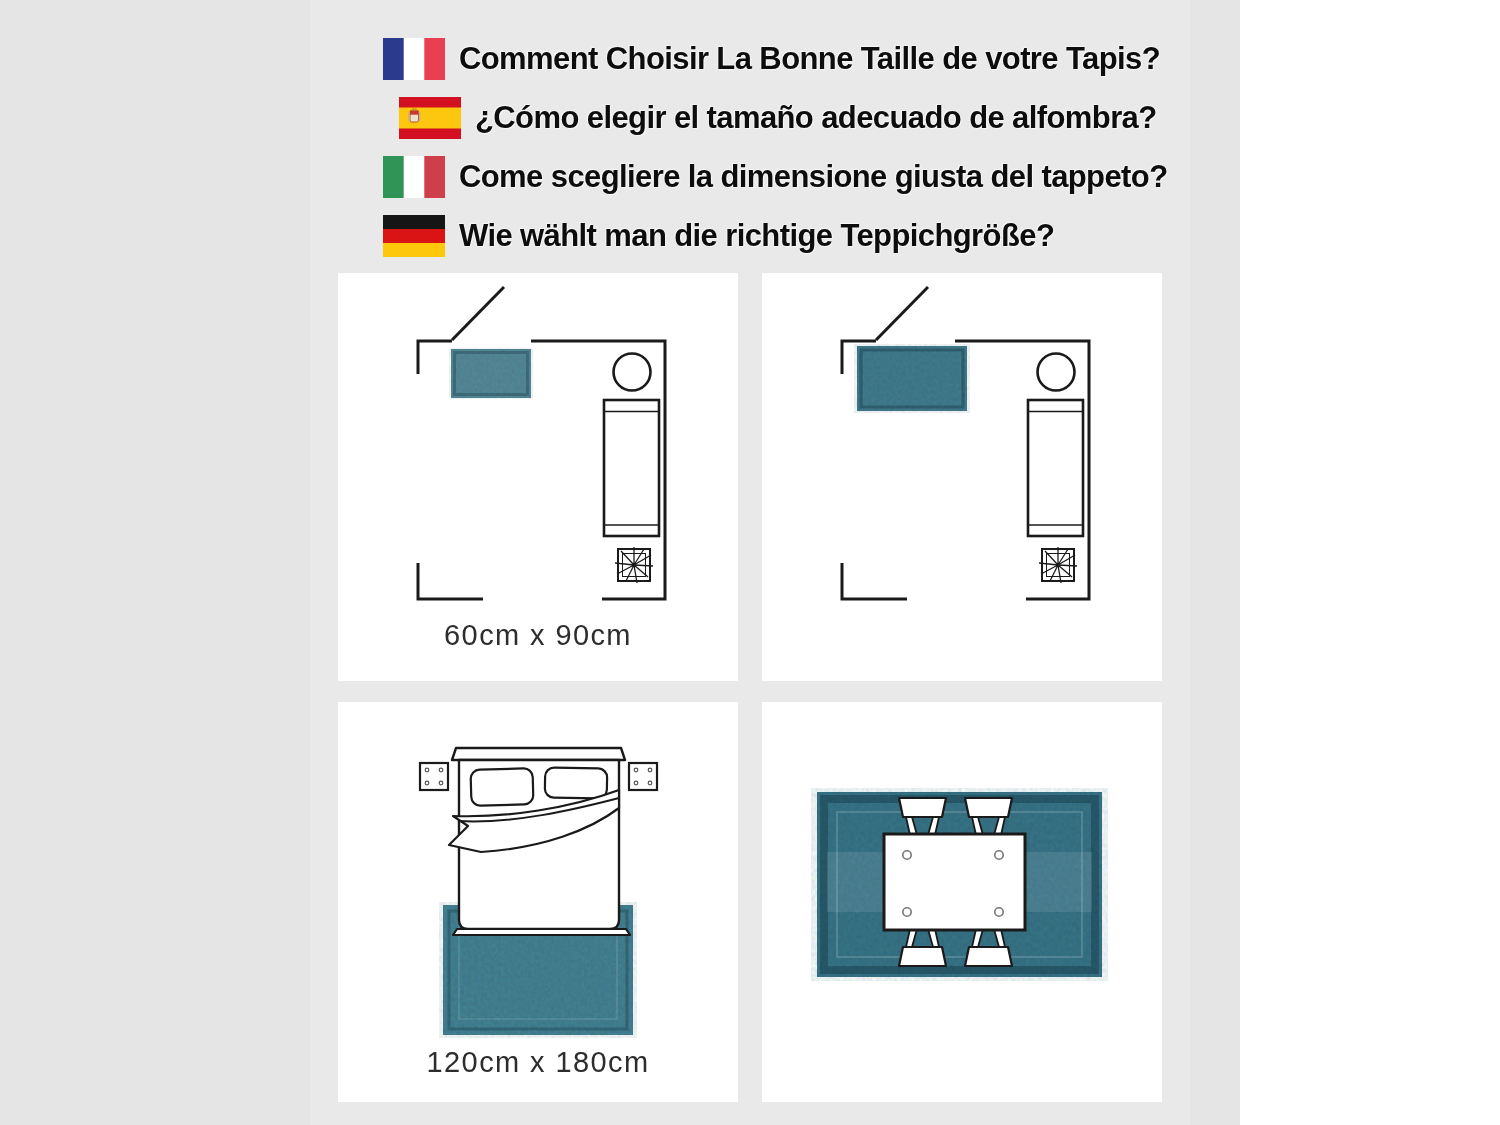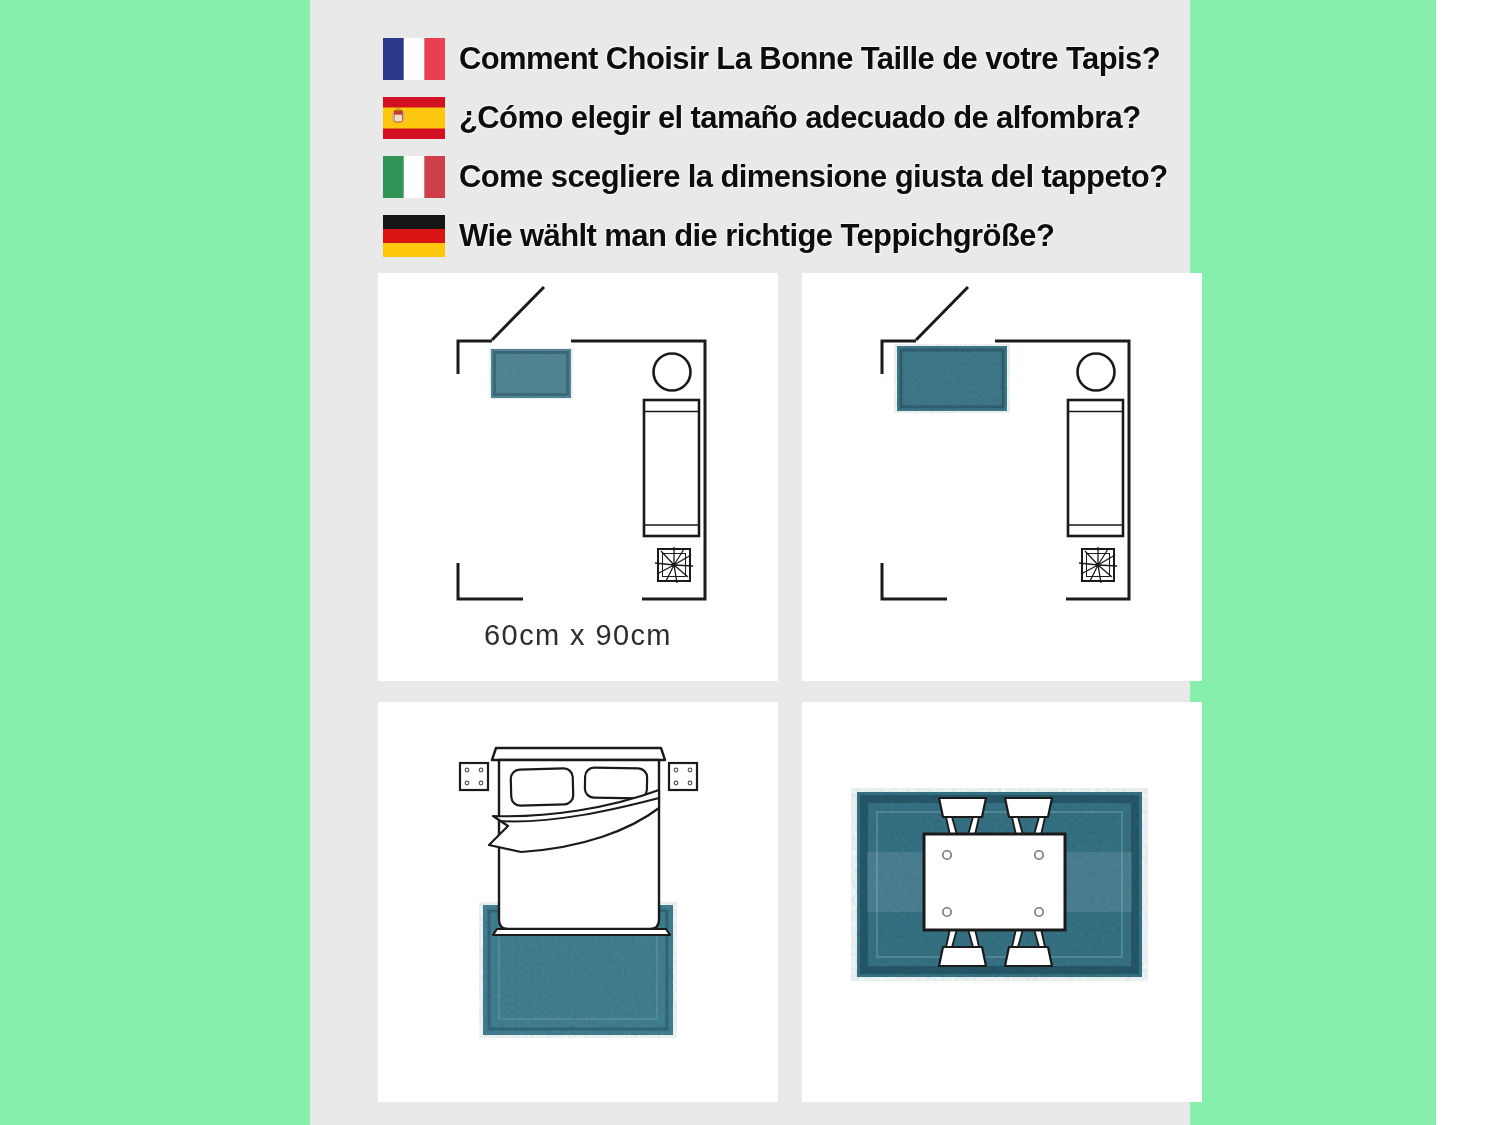--- a/index.html
+++ b/index.html
@@ -1,23 +1,23 @@
 <!DOCTYPE html>
 <html><head>
 <meta charset="utf-8">
 <style>
   html,body{margin:0;padding:0;}
   body{background:#ffffff;font-family:"Liberation Sans",sans-serif;}
-  .stage{position:relative;width:1436px;height:1125px;background:#86efac;overflow:hidden;}
+  .stage{position:relative;width:1240px;height:1125px;background:#e5e5e5;overflow:hidden;}
   .canvas{position:absolute;left:310px;top:0;width:880px;height:1125px;background:#e9e9e9;}
   .lang-row{position:absolute;left:383px;display:flex;align-items:center;gap:14px;height:42px;}
   .lang-row .flag{width:62px;height:42px;flex:0 0 62px;display:block;}
   .lang-label{font-weight:bold;font-size:31px;letter-spacing:-0.6px;color:#0d0d0d;white-space:nowrap;
     text-shadow:0 0 2px rgba(255,255,255,.85), 1px 1px 1px rgba(255,255,255,.6), -1px -1px 1px rgba(255,255,255,.6);}
-  .panel{position:absolute;background:#ffffff;margin-left:40px;}
+  .panel{position:absolute;background:#ffffff;}
   .panel svg{position:absolute;left:0;top:0;}
   .size-label{position:absolute;left:0;width:100%;text-align:center;font-size:29px;color:#2d2d2d;
     letter-spacing:1.4px;line-height:30px;}
   .panel.top .size-label{top:347px;}
   .panel.bottom .size-label{top:345px;}
 </style>
 </head>
 <body>
 
 <div class="stage">
@@ -25,21 +25,21 @@
 
   <div class="lang-row" style="top:38px;">
     <svg class="flag" viewBox="0 0 62 42">
       <rect x="0" y="0" width="62" height="42" fill="#ffffff"></rect>
       <rect x="0" y="0" width="20.7" height="42" fill="#2c3a8e"></rect>
       <rect x="41.3" y="0" width="20.7" height="42" fill="#e84050"></rect>
     </svg>
     <div class="lang-label">Comment Choisir La Bonne Taille de votre Tapis?</div>
   </div>
 
-  <div class="lang-row" style="top:97px;">
+  <div class="lang-row" style="top:97px;margin-left:16px;">
     <svg class="flag" viewBox="0 0 62 42">
       <rect x="0" y="0" width="62" height="42" fill="#d30f22"></rect>
       <rect x="0" y="10.5" width="62" height="21" fill="#fdc70f"></rect>
       <rect x="11" y="13.5" width="8.5" height="11.5" rx="1.8" fill="#ece0cb" stroke="#b0402f" stroke-width="0.9"></rect>
       <rect x="11" y="13.5" width="8.5" height="4.2" fill="#c43b2e"></rect>
       <rect x="13" y="11.3" width="4.6" height="2.2" fill="#c8a012"></rect>
       <rect x="9.2" y="15" width="1.6" height="9" fill="#cdb083"></rect>
       <rect x="19.9" y="15" width="1.6" height="9" fill="#cdb083"></rect>
     </svg>
     <div class="lang-label">¿Cómo elegir el tamaño adecuado de alfombra?</div>
@@ -197,20 +197,21 @@
       <g stroke="#1a1a1a" stroke-linejoin="round">
         <polygon points="118,46 283,46 287,58 114,58" fill="#ffffff" stroke-width="2.4"></polygon>
         <path d="M121,58 L281,58 L281,218 Q281,227 272,227 L130,227 Q121,227 121,218 Z" fill="#ffffff" stroke-width="2.4"></path>
         <rect x="133" y="67" width="62" height="36" rx="9" fill="#ffffff" stroke-width="2.2" transform="rotate(-1.5 164 85)"></rect>
         <rect x="207" y="66" width="62" height="30" rx="9" fill="#ffffff" stroke-width="2.2" transform="rotate(1 238 81)"></rect>
         <path d="M281,88 C232,106 170,116 115,114 L130,124 L111,143 L143,150 C205,146 252,128 281,106 Z" fill="#ffffff" stroke-width="2.2"></path>
         <path d="M120,119 C175,122 235,108 281,96" fill="none" stroke-width="2"></path>
         <polygon points="119,227 288,227 292,233 115,233" fill="#ffffff" stroke-width="2.2"></polygon>
       </g>
     </svg>
+    <div class="size-label">120cm x 180cm</div>
   </div>
 
   <div class="panel bottom" style="left:762px;top:702px;width:400px;height:400px;">
     <svg width="400" height="400" viewBox="0 0 400 400">
       <defs>
         <filter id="t4" x="-2%" y="-2%" width="104%" height="104%">
           <feTurbulence type="fractalNoise" baseFrequency="0.28 0.24" numOctaves="3" seed="37" result="n"></feTurbulence>
           <feColorMatrix in="n" type="matrix" values="0.26 0.07 0.07 0 0.6  0.07 0.26 0.07 0 0.66  0.07 0.07 0.26 0 0.67  0 0 0 0 1" result="g"></feColorMatrix>
           <feBlend in="SourceGraphic" in2="g" mode="multiply"></feBlend>
         </filter>

